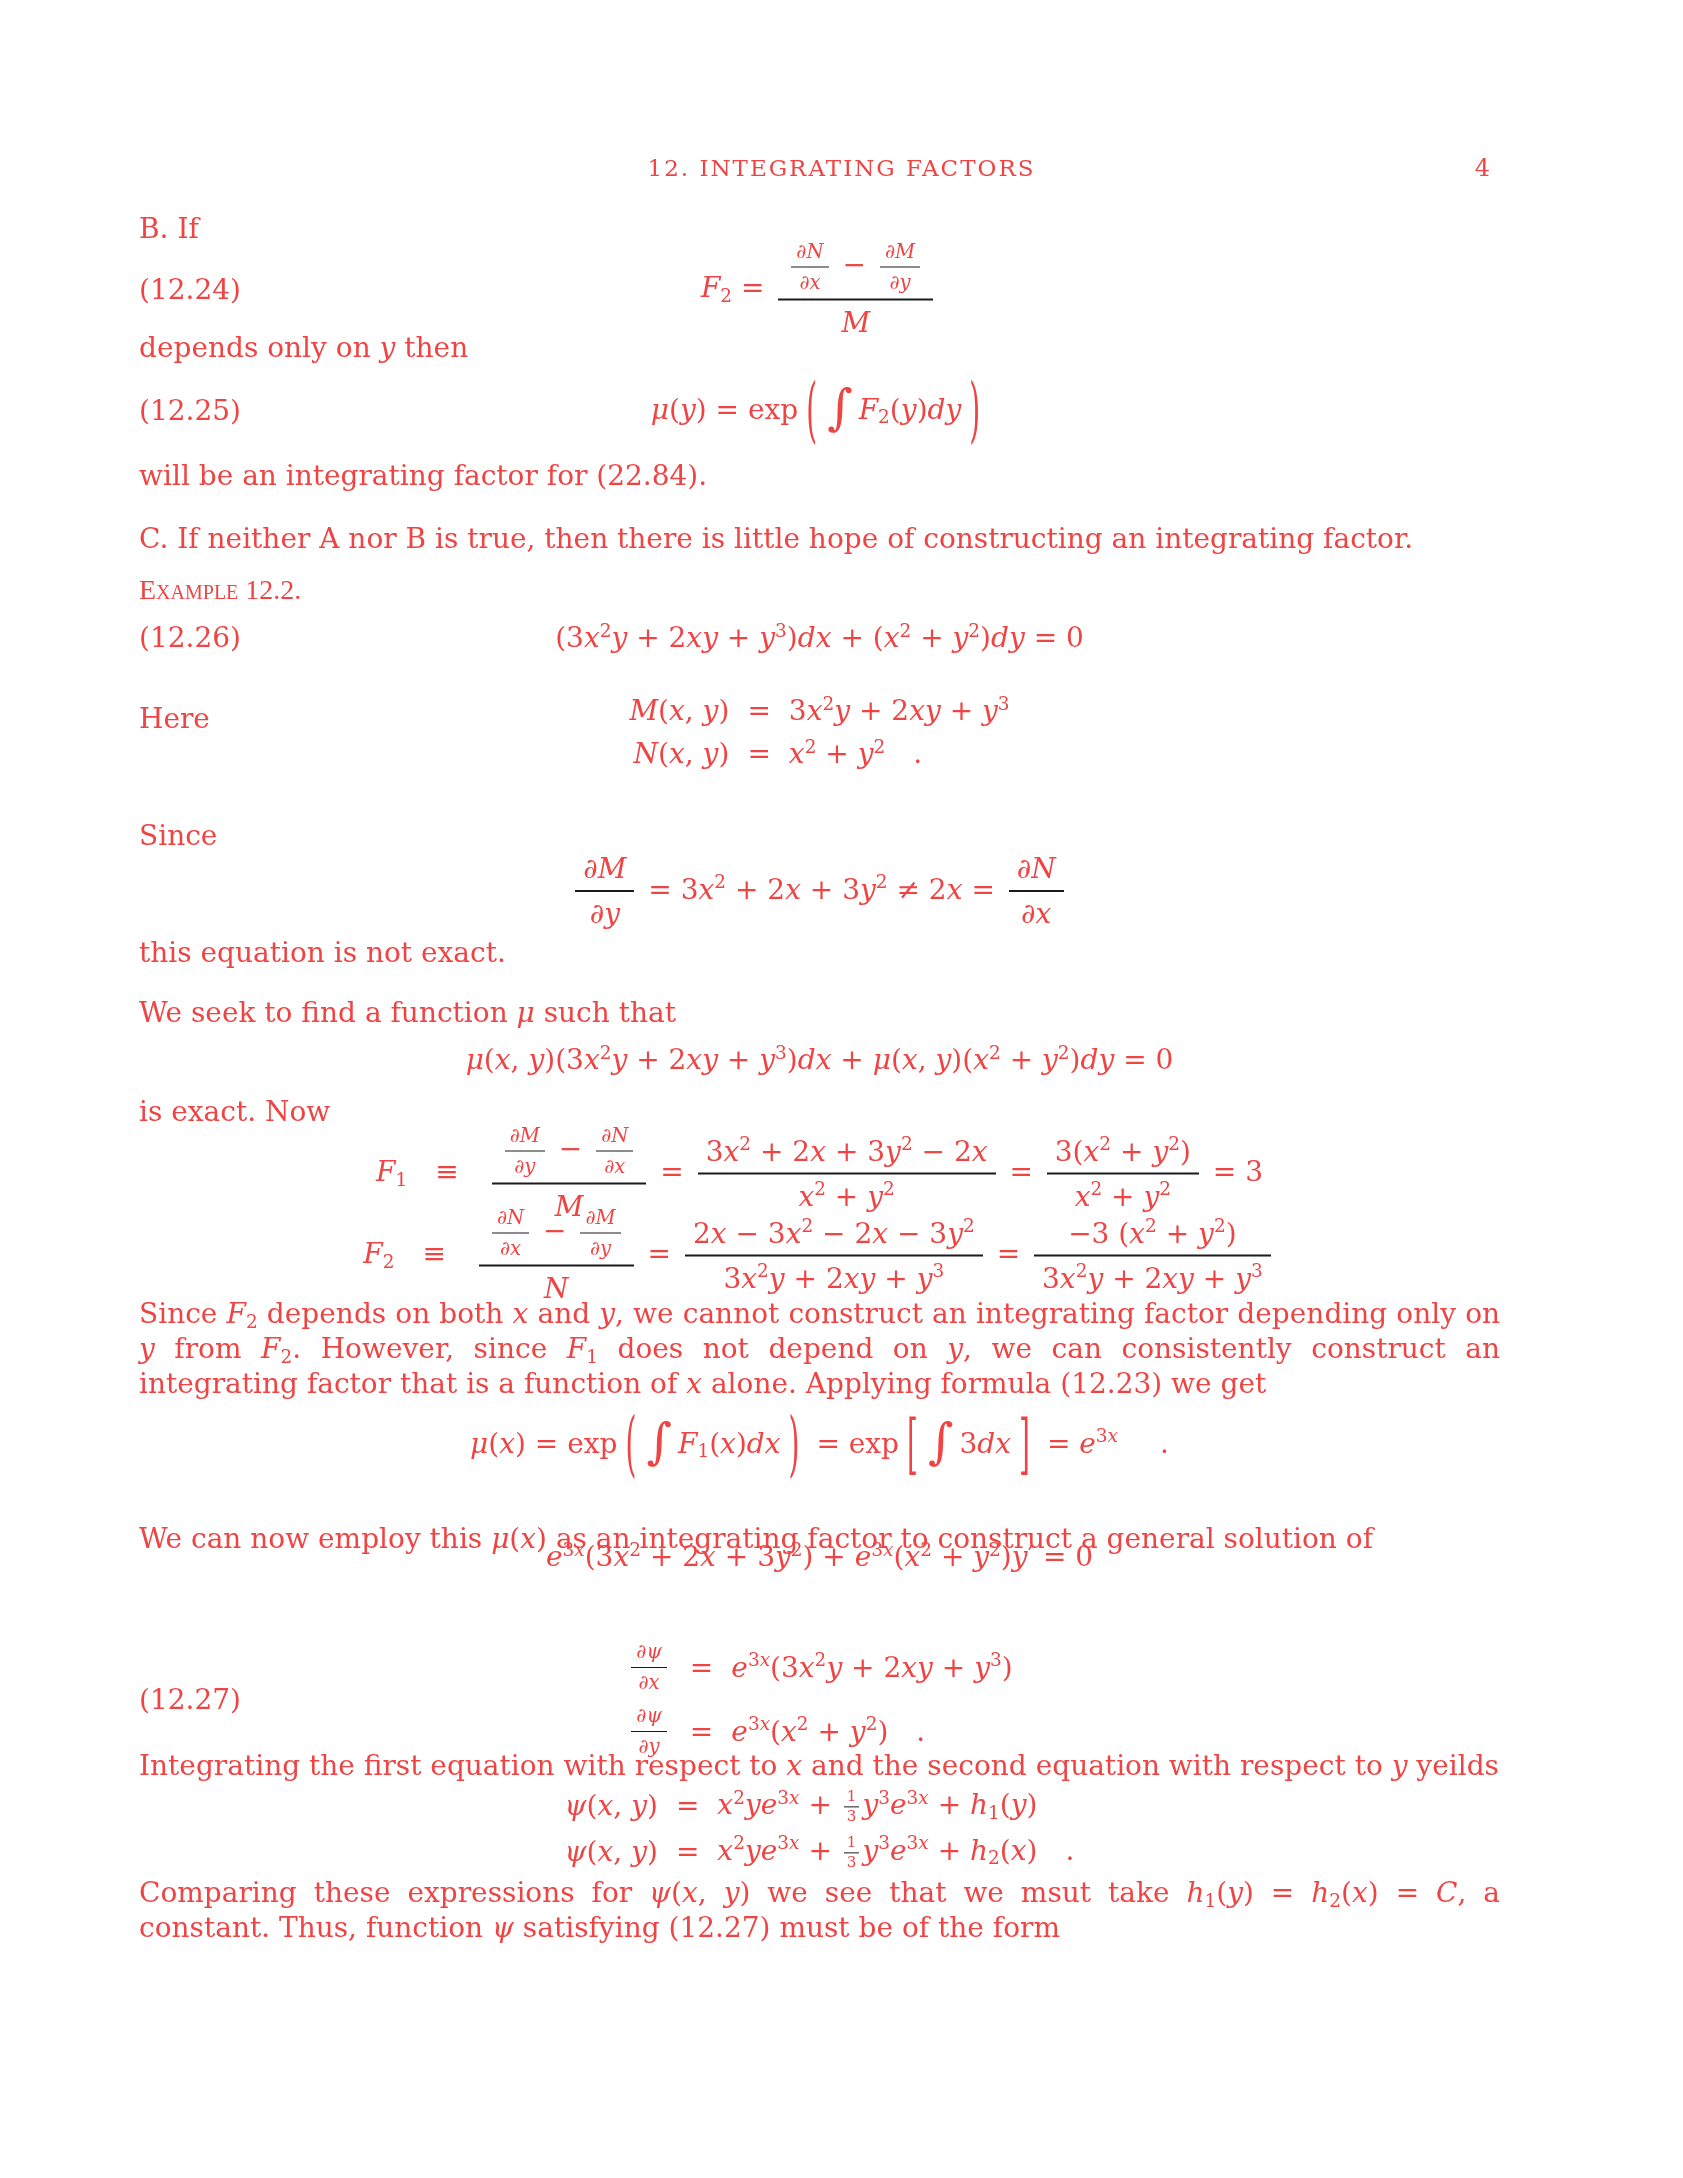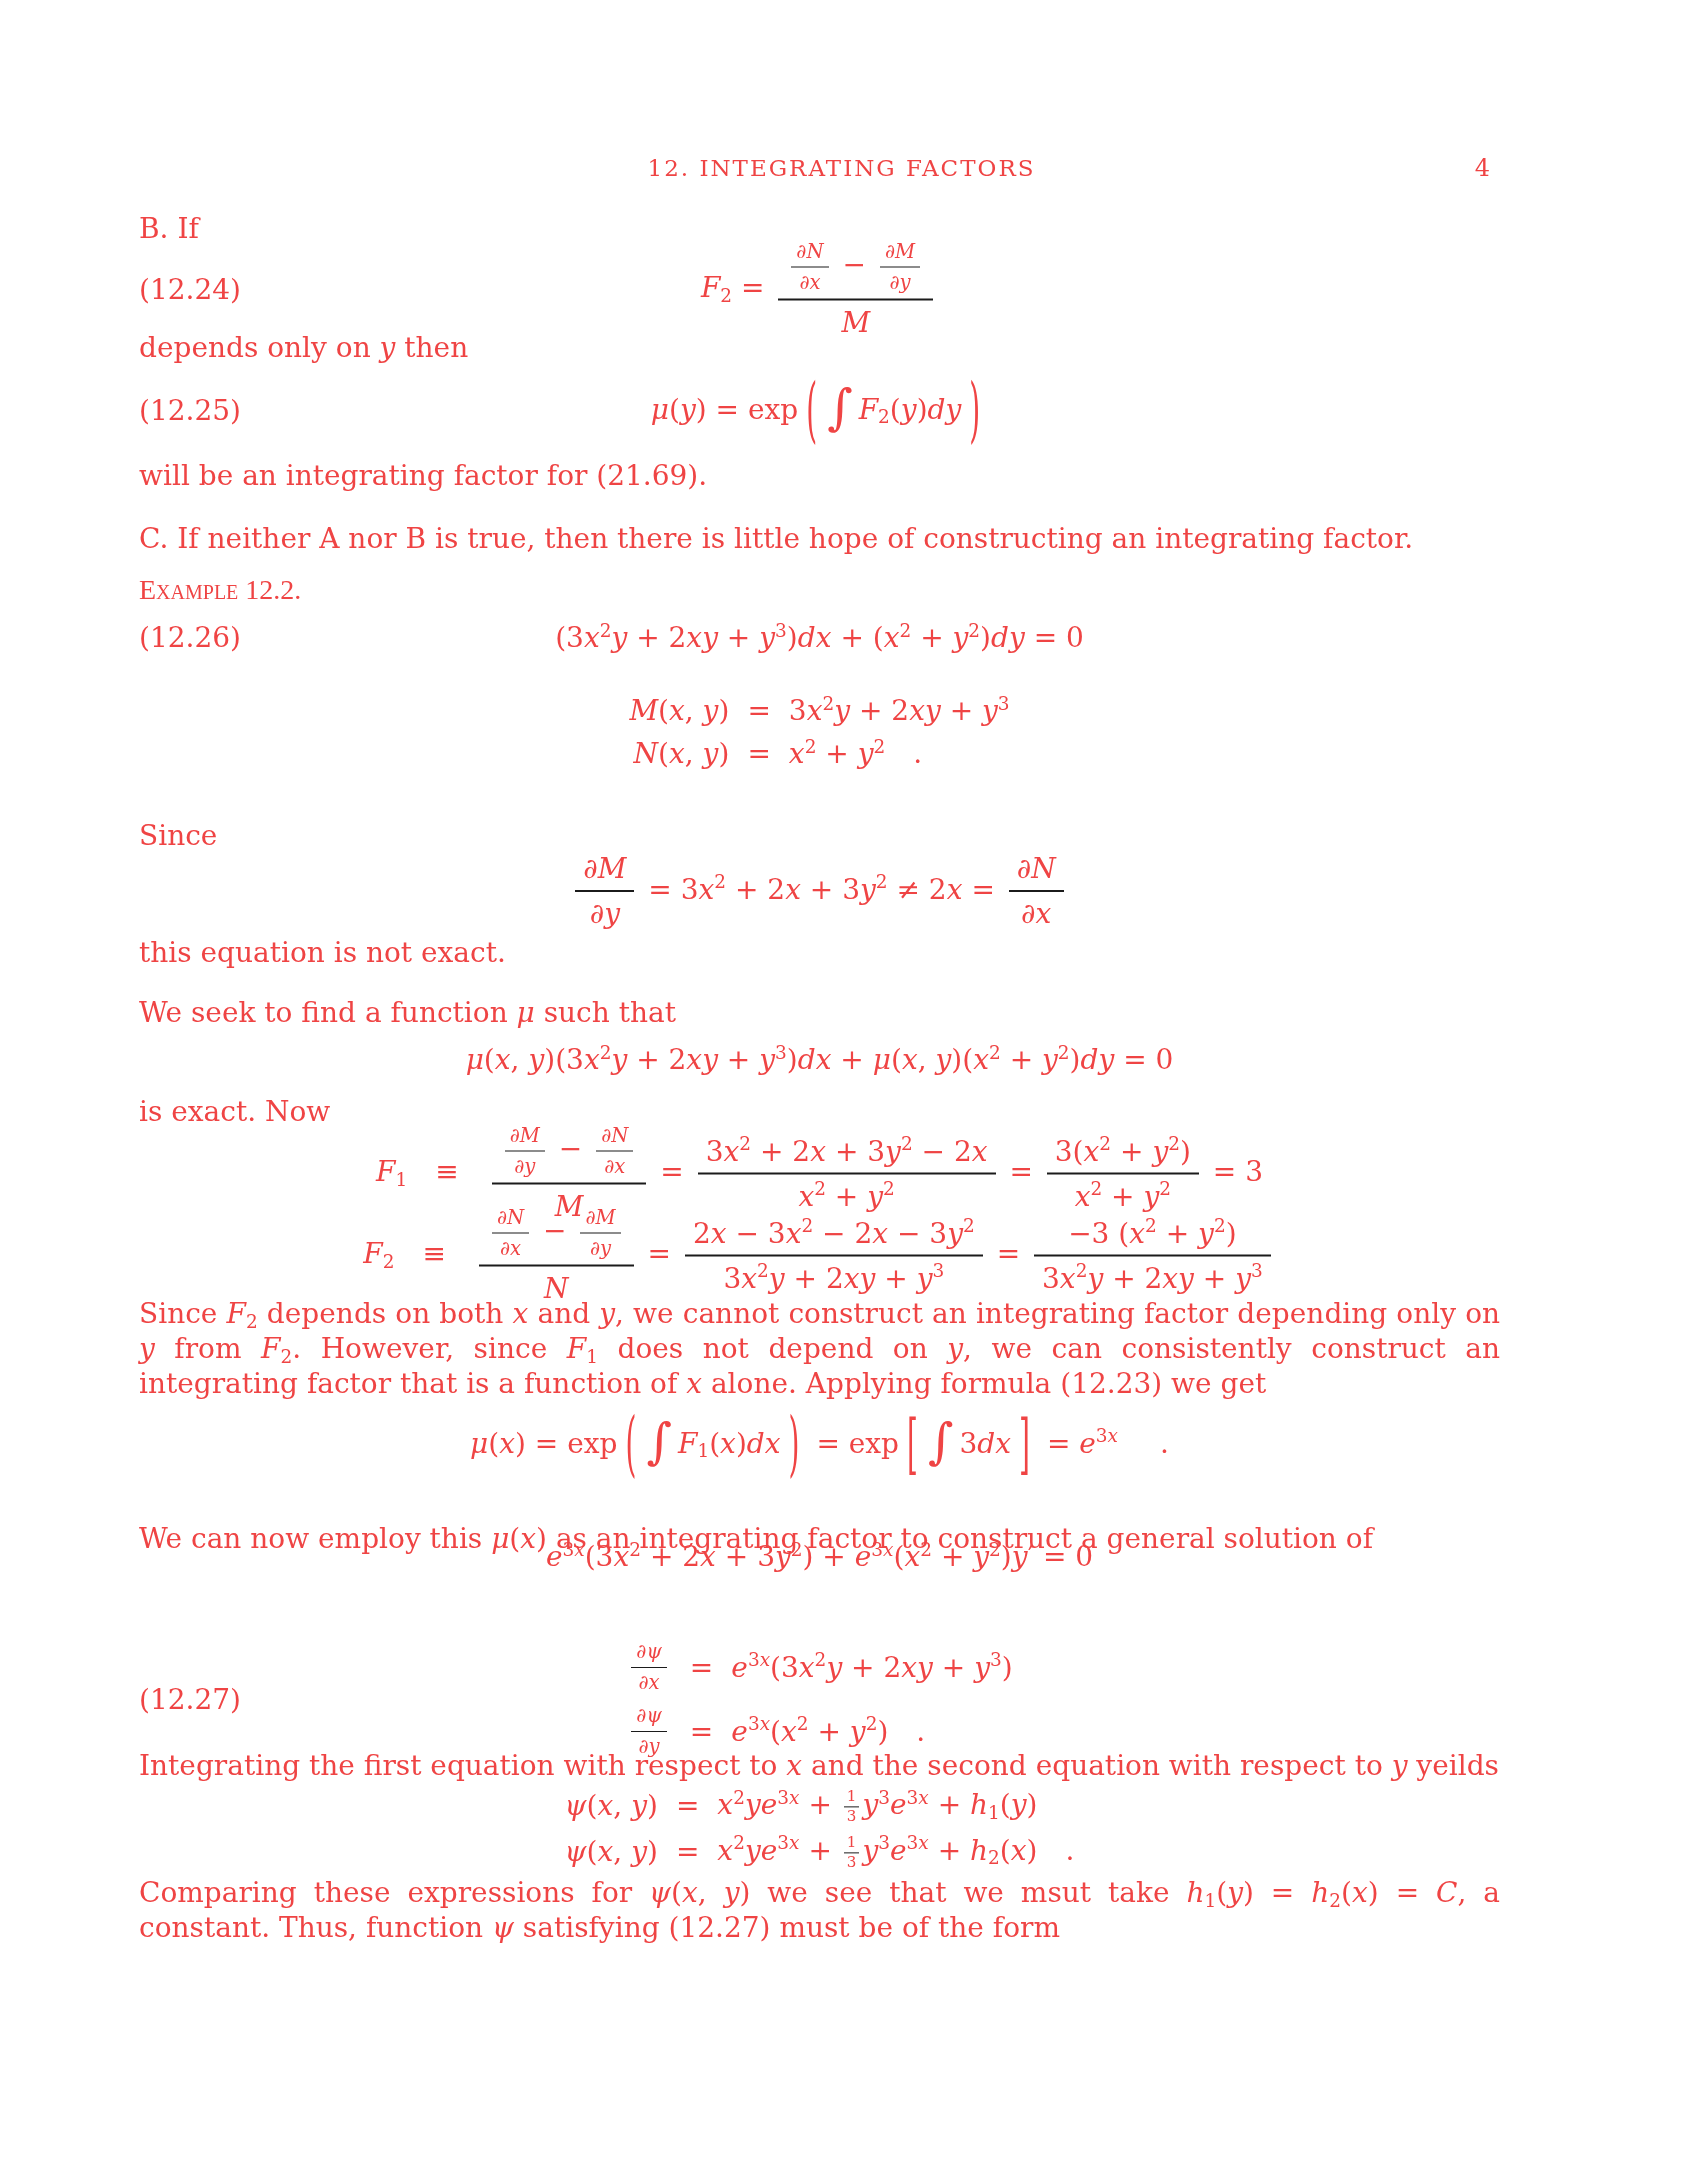--- a/index.html
+++ b/index.html
@@ -53,31 +53,32 @@
     <span class="math"><i>F</i><sub>2</sub> = <span class="fr"><span class="nu"><span class="fr sm"><span class="nu">∂<i>N</i></span><span class="de">∂<i>x</i></span></span> − <span class="fr sm"><span class="nu">∂<i>M</i></span><span class="de">∂<i>y</i></span></span></span><span class="de"><i>M</i></span></span></span>
   </div>
 
   <div class="block text" style="top:347px">depends only on <i>y</i> then</div>
 
   <div class="block eq" style="top:411px">
     <span class="eqlabel">(12.25)</span>
     <span class="math"><i>μ</i>(<i>y</i>) = exp<span class="bp">(</span><span class="int">∫</span><i>F</i><sub>2</sub>(<i>y</i>)<i>dy</i><span class="bp">)</span></span>
   </div>
 
-  <div class="block text" style="top:475px">will be an integrating factor for (21.69).</div>
+  <div class="block text" style="top:475px">will be an integrating factor for (22.84).</div>
 
   <div class="block text" style="top:538px">C. If neither A nor B is true, then there is little hope of constructing an integrating factor.</div>
 
   <div class="block text smallcaps" style="top:589px">Example 12.2.</div>
 
   <div class="block eq" style="top:637px">
     <span class="eqlabel">(12.26)</span>
     <span class="math">(3<i>x</i><sup>2</sup><i>y</i> + 2<i>xy</i> + <i>y</i><sup>3</sup>)<i>dx</i> + (<i>x</i><sup>2</sup> + <i>y</i><sup>2</sup>)<i>dy</i> = 0</span>
   </div>
 
+  <div class="block text" style="top:718px">Here</div>
 
   <div class="block eq" style="top:732px">
     <span class="algn">
       <span class="cell r"><i>M</i>(<i>x</i>, <i>y</i>)</span>
       <span class="cell c">=</span>
       <span class="cell l">3<i>x</i><sup>2</sup><i>y</i> + 2<i>xy</i> + <i>y</i><sup>3</sup></span>
       <span class="cell r"><i>N</i>(<i>x</i>, <i>y</i>)</span>
       <span class="cell c">=</span>
       <span class="cell l"><i>x</i><sup>2</sup> + <i>y</i><sup>2</sup> .</span>
     </span>

